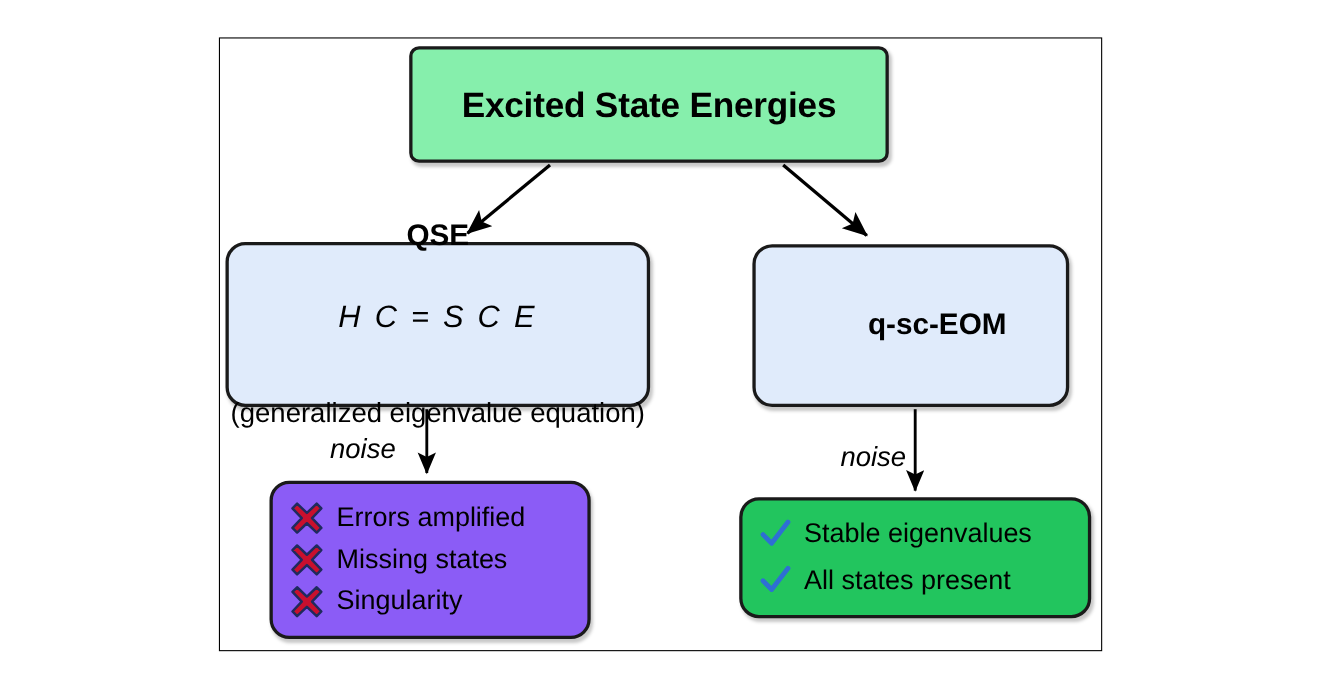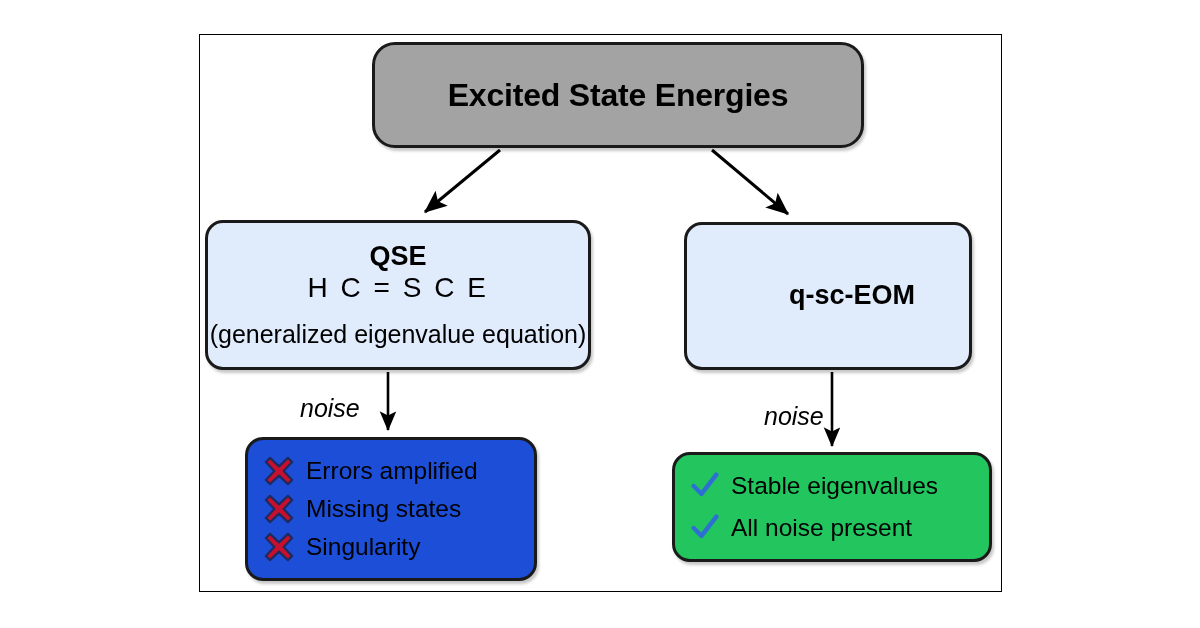--- a/index.html
+++ b/index.html
@@ -38,34 +38,35 @@
     display: flex;
     flex-direction: column;
     align-items: center;
     justify-content: center;
   }
 
   
   #node-root {
     left: 372px;
     top: 42px;
-    width: 492px;
+    width: 436px;
     height: 106px;
-    background: #a3a3a3;
-    border-radius: 23px;
+    background: #86efac;
+    border-radius: 9px;
   }
   #node-root .title {
     font-size: 32px;
     font-weight: bold;
     letter-spacing: -0.2px;
   }
 
   
   .method-node {
     background: #e0ebfb;
+    gap: 42px;
   }
   #node-qse {
     left: 205px;
     top: 220px;
     width: 386px;
     height: 150px;
   }
   #node-qsceom {
     left: 684px;
     top: 222px;
@@ -74,37 +75,38 @@
     padding-left: 48px;
   }
   .method-title {
     font-size: 27px;
     font-weight: bold;
     line-height: 1.05;
     margin-bottom: 2px;
   }
   .method-eq {
     font-size: 28px;
+    font-style: italic;
     letter-spacing: 2.5px;
     line-height: 1.15;
     margin-bottom: 16px;
     text-align: right;
   }
   .method-sub {
     font-size: 25px;
     line-height: 1.1;
   }
 
   
   #node-bad {
     left: 245px;
     top: 437px;
     width: 292px;
     height: 144px;
-    background: #1d4ed8;
+    background: #8b5cf6;
     align-items: stretch;
     justify-content: center;
     padding: 6px 0 6px 16px;
   }
   #node-good {
     left: 672px;
     top: 452px;
     width: 320px;
     height: 110px;
     background: #22c55e;
@@ -216,15 +218,15 @@
   <div class="bullet-row">
     <svg class="mark-icon" viewBox="0 0 32 32">
       <path d="M3 16 L12 25 L29 3" fill="none" stroke="#2e6fd4" stroke-width="5" stroke-linecap="round" stroke-linejoin="round"></path>
     </svg>
     <span class="bullet-label">Stable eigenvalues</span>
   </div>
   <div class="bullet-row">
     <svg class="mark-icon" viewBox="0 0 32 32">
       <path d="M3 16 L12 25 L29 3" fill="none" stroke="#2e6fd4" stroke-width="5" stroke-linecap="round" stroke-linejoin="round"></path>
     </svg>
-    <span class="bullet-label">All noise present</span>
+    <span class="bullet-label">All states present</span>
   </div>
 </div>
 
 </body></html>

